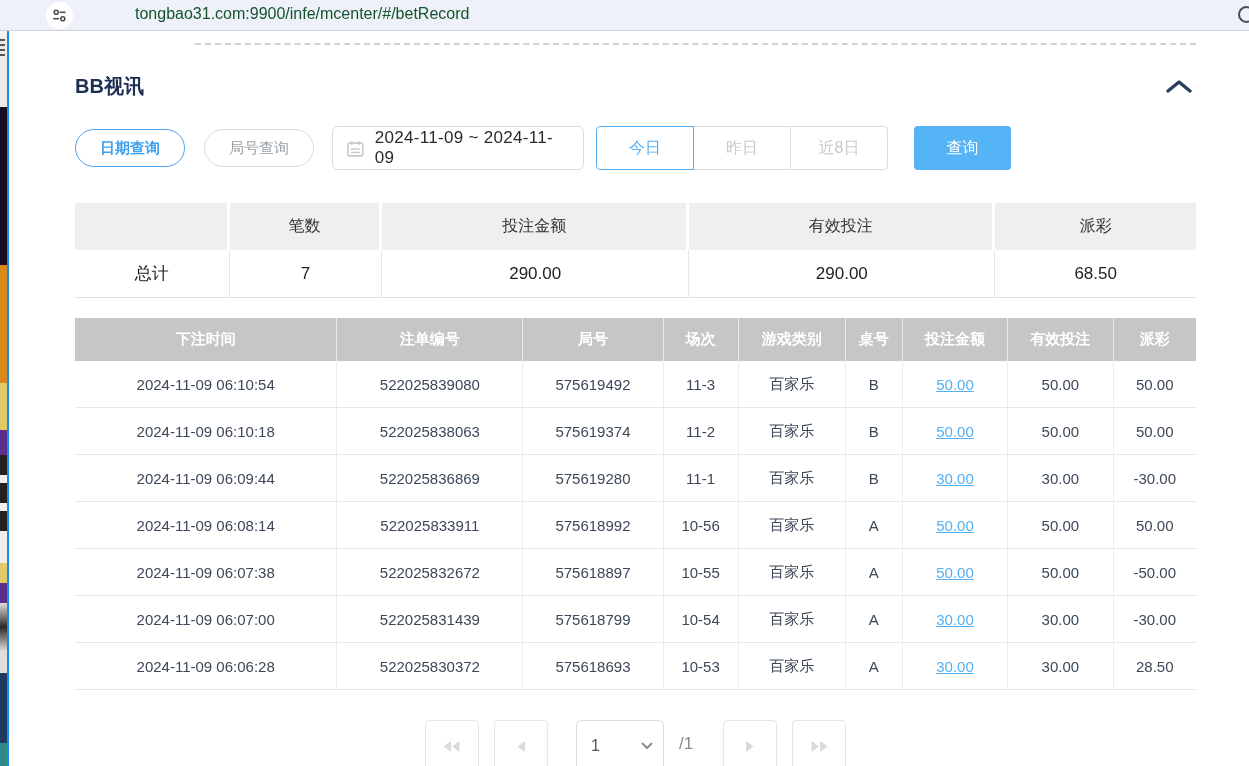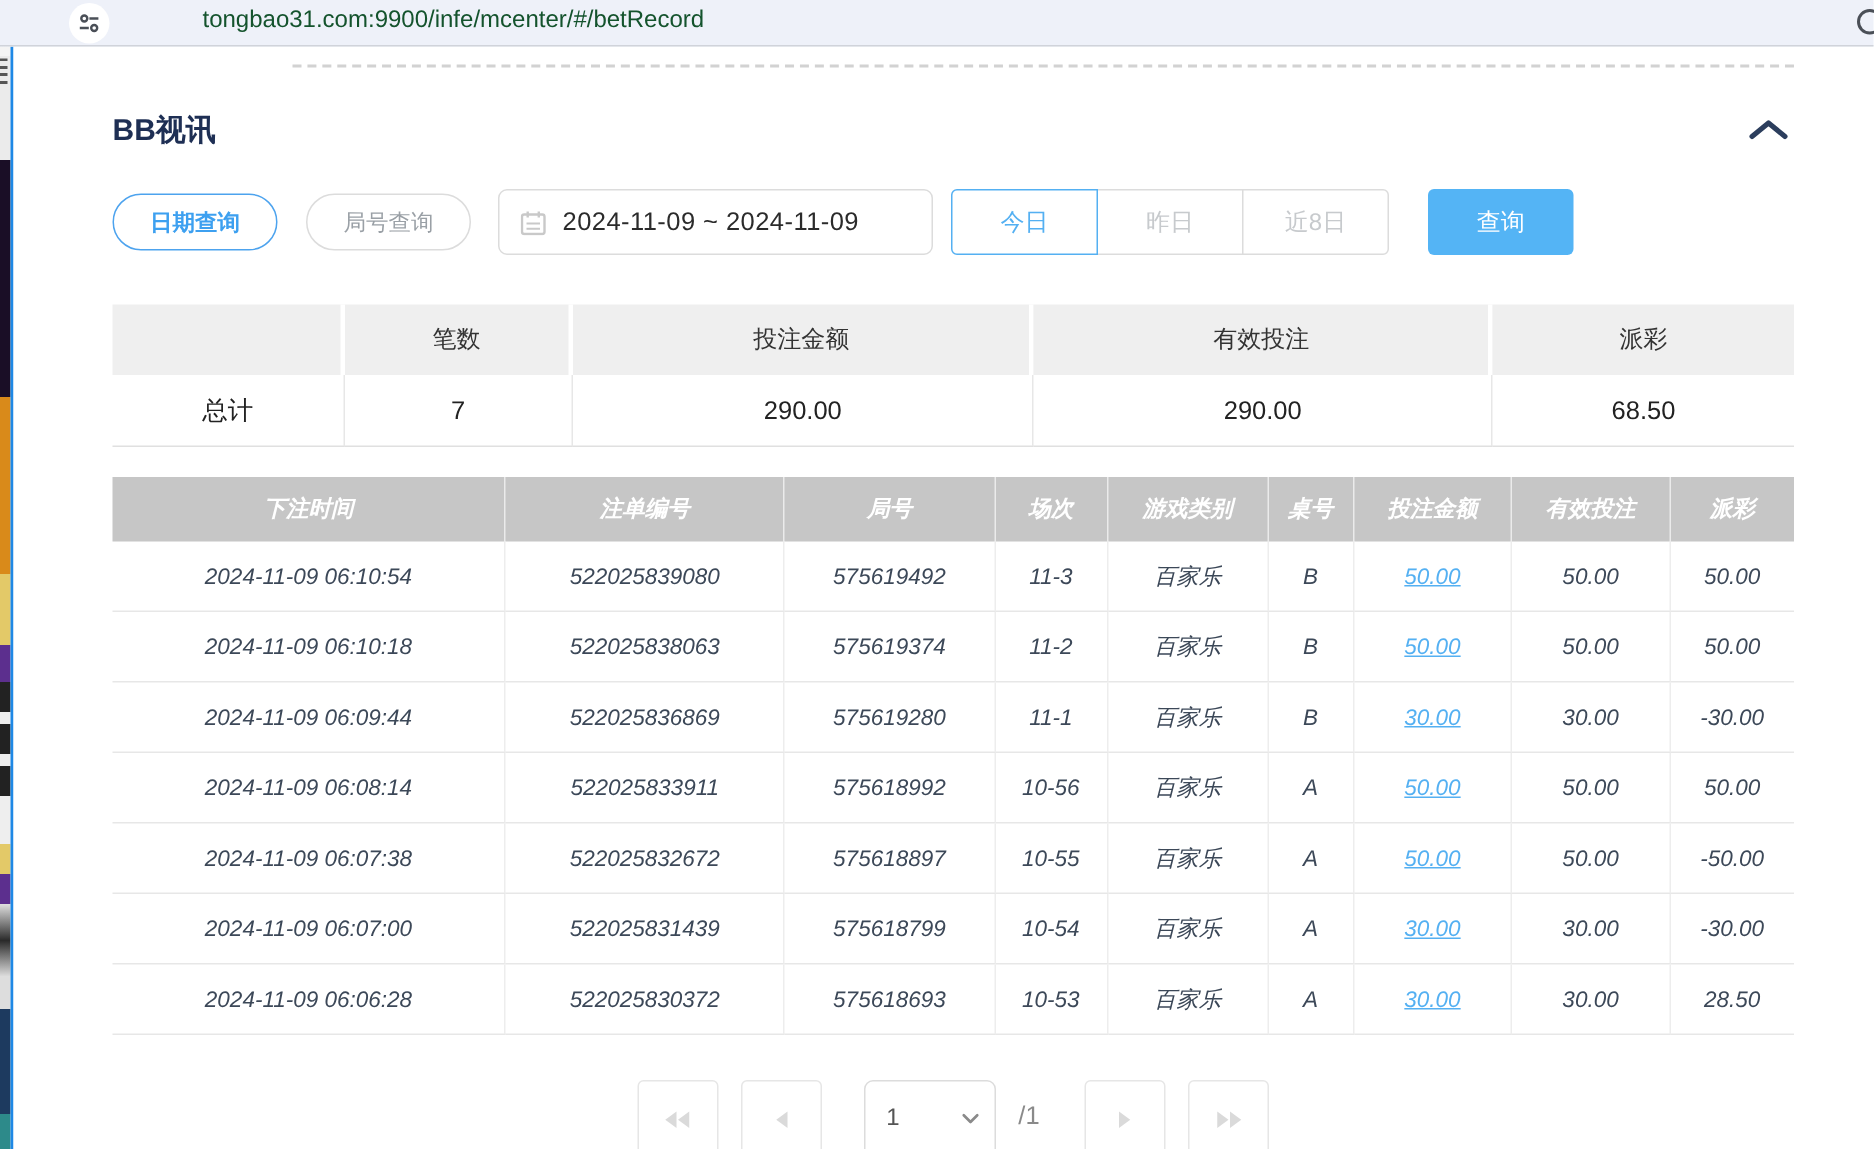--- a/index.html
+++ b/index.html
@@ -46,21 +46,21 @@
   .panel-title { font-size:20px; font-weight:bold; color:#1e2f54; }
   .collapse-btn { width:30px; height:22px; display:flex; align-items:center;
                   justify-content:center; cursor:pointer; margin-right:2px; }
 
   
   .filter-row { display:flex; align-items:center; margin-top:26px; height:44px; }
   .pill-btn { height:38px; padding:16px 24px; border-radius:19px; background:#fff;
               font-size:15px; display:flex; align-items:center; cursor:pointer; }
   .pill-active { border:1px solid #4da3ee; color:#3da0f0; font-weight:bold; }
   .pill-idle { border:1px solid #dcdcdc; color:#9aa0a6; margin-left:19px; }
-  .date-input { height:44px; width:290px; margin-left:18px; border:1px solid #dcdcdc;
+  .date-input { height:44px; width:252px; margin-left:18px; border:1px solid #dcdcdc;
                 border-radius:6px; display:flex; align-items:center; padding:0 14px;
                 cursor:pointer; }
   .date-text { font-size:17px; color:#2b2b2b; margin-left:11px; letter-spacing:.3px; }
   .seg-group { display:flex; margin-left:12px; }
   .seg-btn { height:44px; width:98px; background:#fff; border:1px solid #dcdcdc;
              font-size:16px; color:#c7cacd; display:flex; align-items:center;
              justify-content:center; cursor:pointer; margin-left:-1px; }
   .seg-first { border-radius:4px 0 0 4px; margin-left:0; }
   .seg-last  { border-radius:0 4px 4px 0; }
   .seg-active { border:1px solid #54b0f2; color:#54b0f2; z-index:2; }
@@ -74,21 +74,21 @@
   .sum-head .cell { background:#efefef; height:47px; font-size:16px; color:#333;
                     display:flex; align-items:center; justify-content:center;
                     border-right:3px solid #fff; }
   .sum-head .cell:last-child { border-right:none; }
   .sum-body .cell { height:48px; font-size:17px; color:#222; display:flex;
                     align-items:center; justify-content:center;
                     border-right:1px solid #e7e7e7; border-bottom:1px solid #e0e0e0; }
   .sum-body .cell:last-child { border-right:none; }
 
   
-  .main-table { margin-top:20px; width:1121px;font-style:italic; }
+  .main-table { margin-top:20px; width:1121px; }
   .main-grid { display:grid;
                grid-template-columns:23.4% 16.6% 12.5% 6.7% 9.55% 5.1% 9.4% 9.4% auto; }
   .mt-head .cell { background:#c6c6c6; height:43px; color:#fff; font-size:15px;
                    font-weight:bold; display:flex; align-items:center; justify-content:center;
                    border-right:1px solid rgba(255,255,255,.65); }
   .mt-head .cell:last-child { border-right:none; }
   .mt-body .cell { height:47px; font-size:15px; color:#3c4858; display:flex;
                    align-items:center; justify-content:center;
                    border-right:1px solid #ededed; border-bottom:1px solid #e7e7e7; }
   .mt-body .cell:last-child { border-right:none; }

